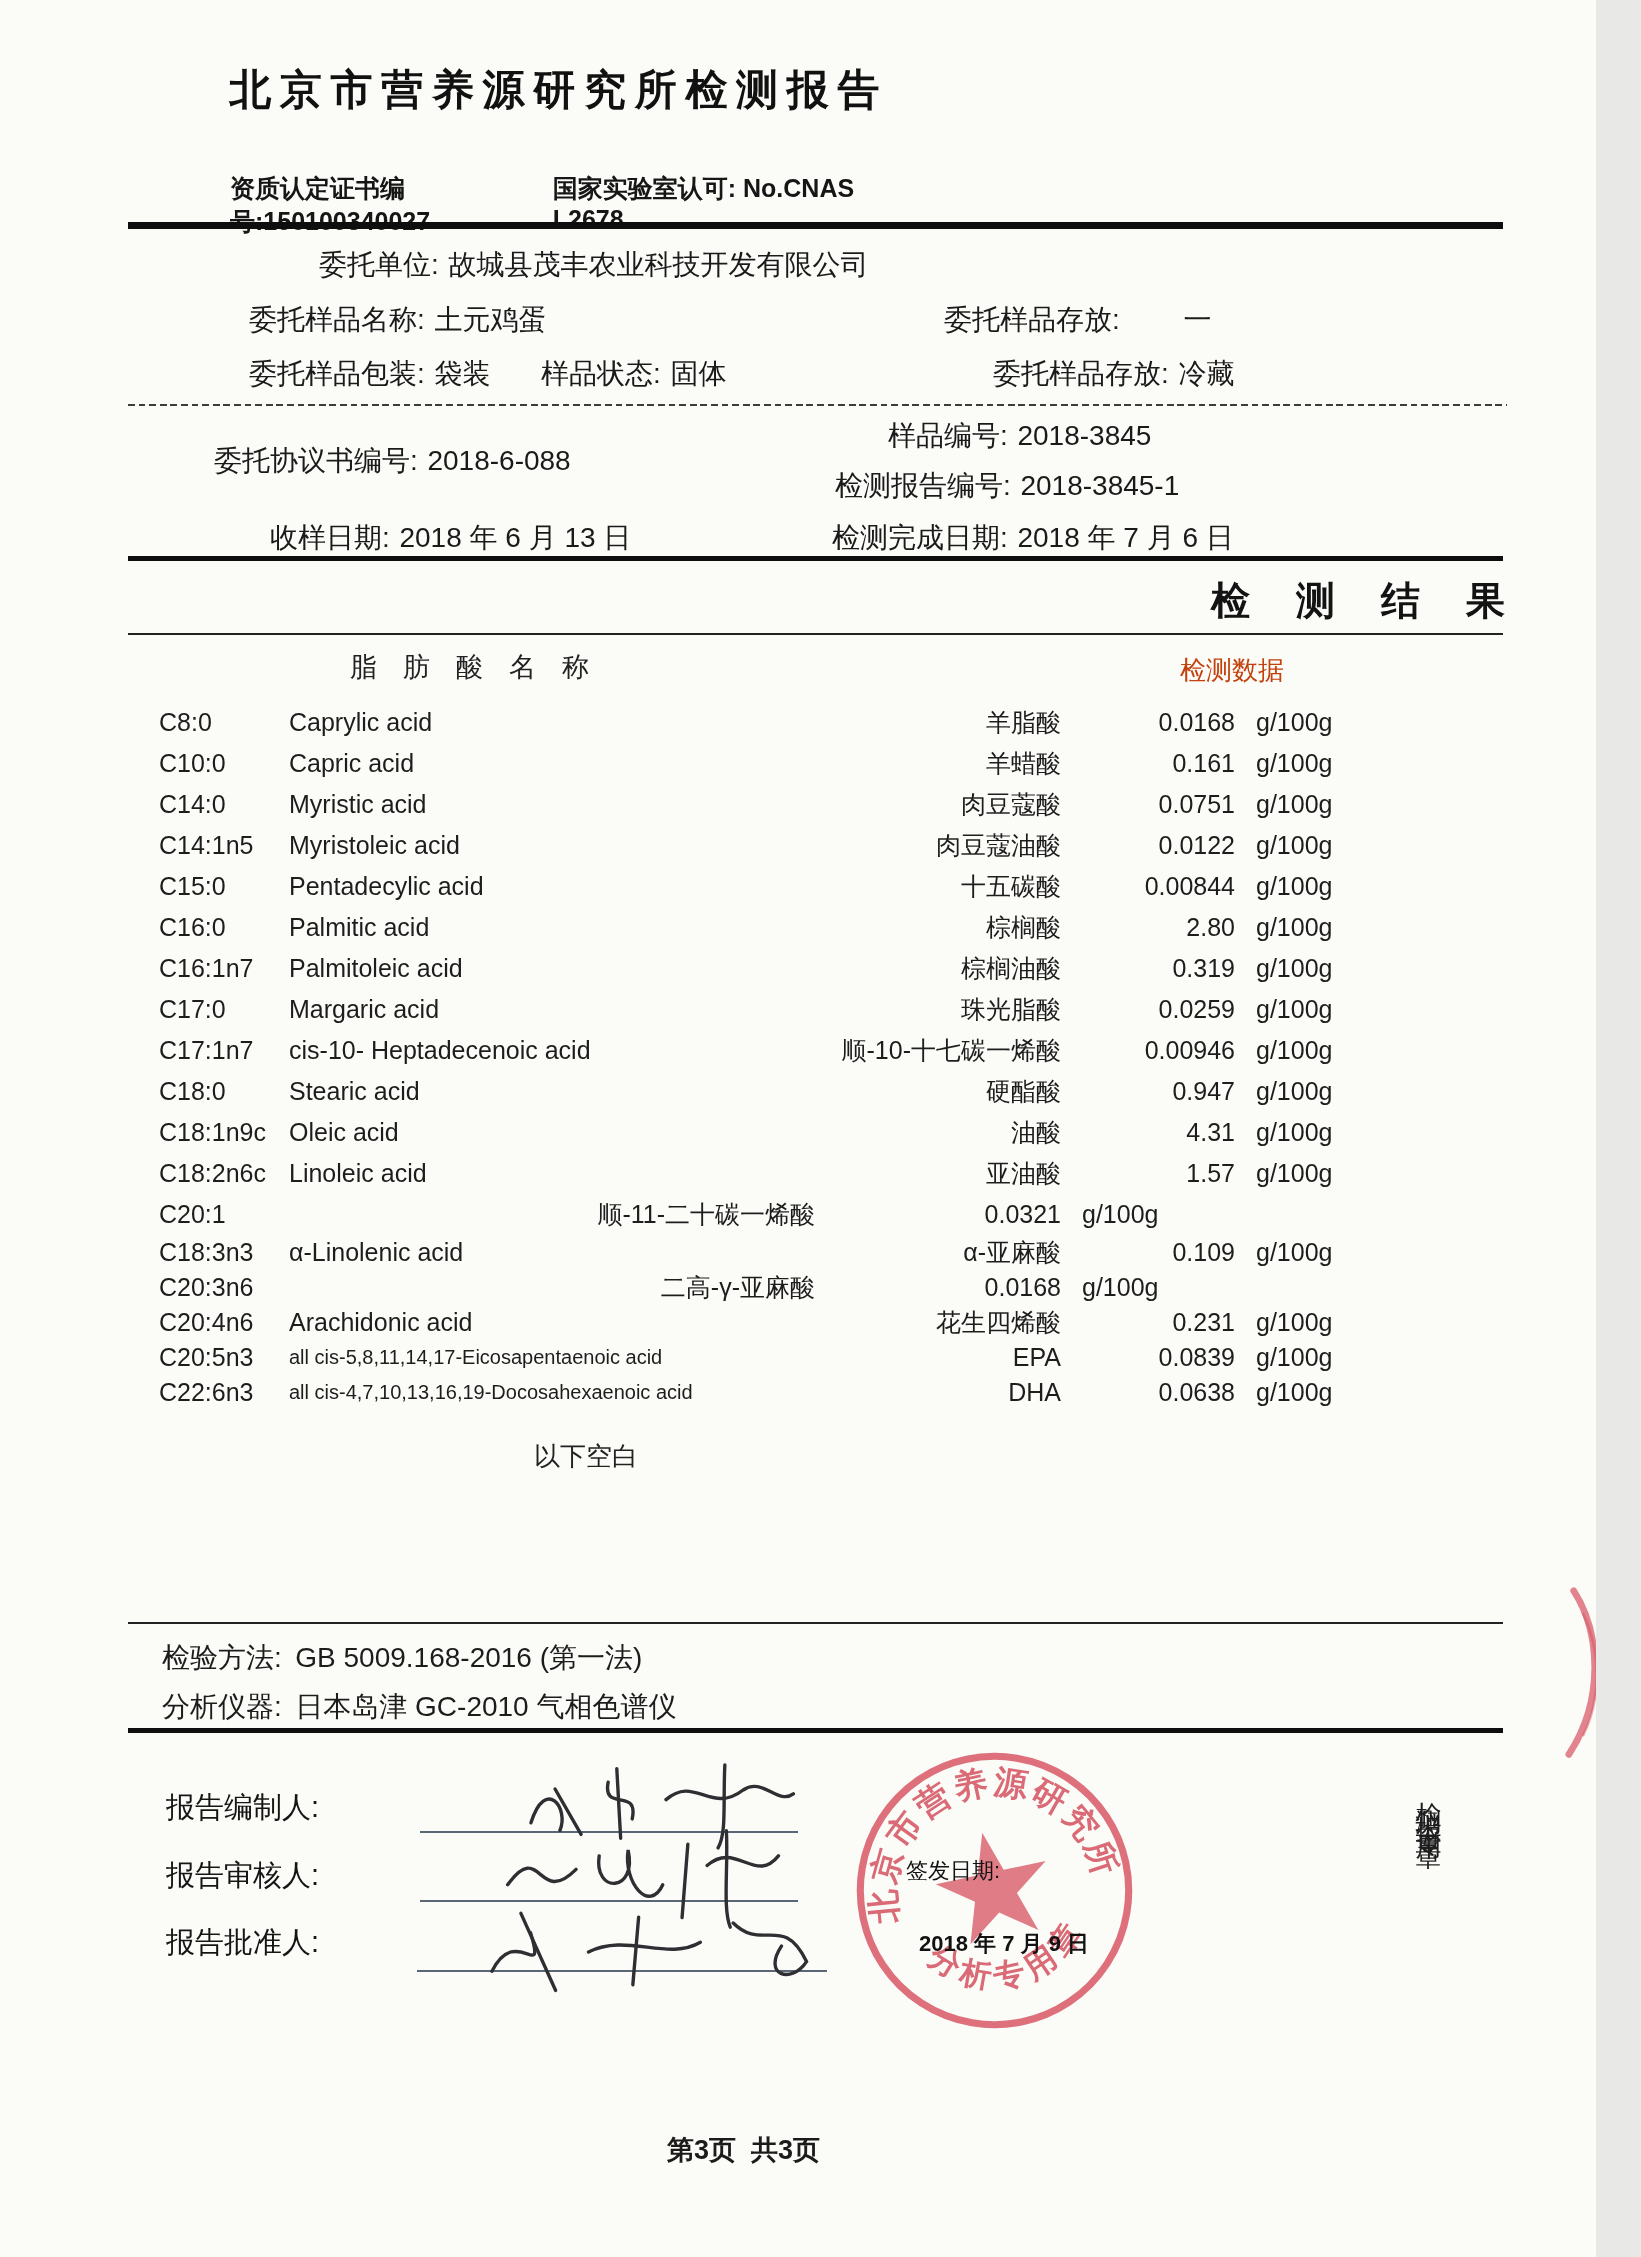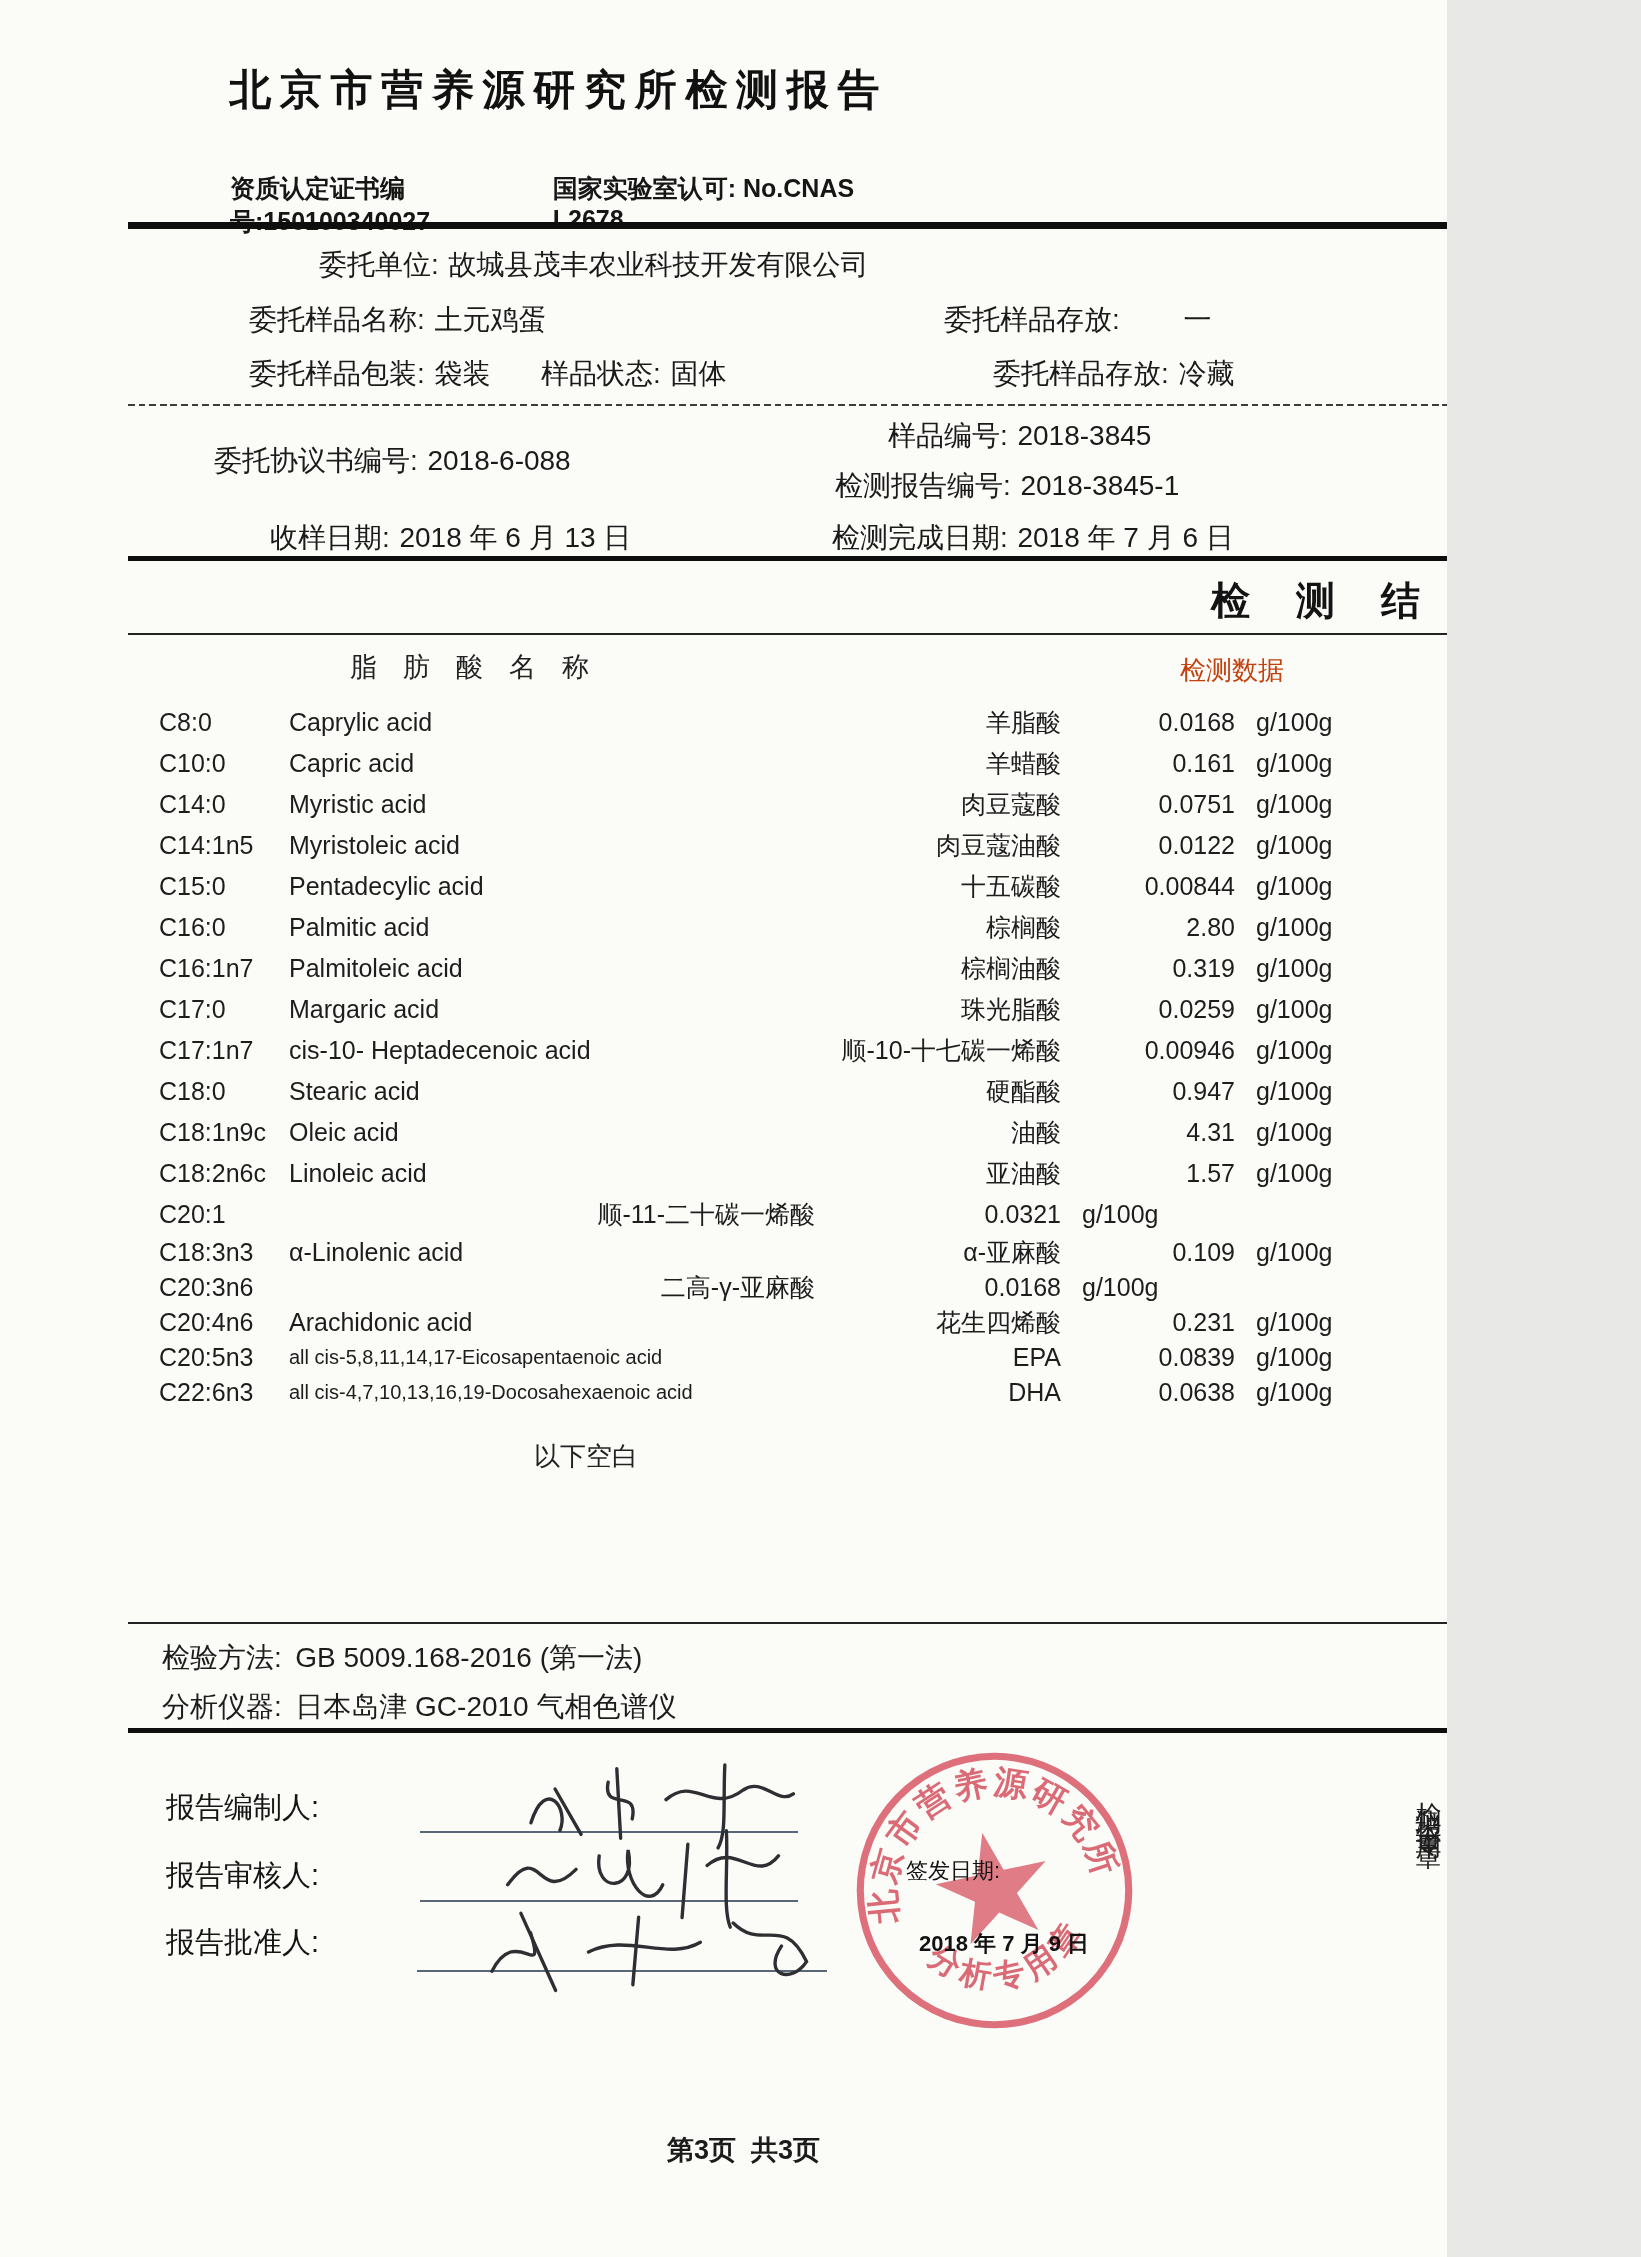--- a/index.html
+++ b/index.html
@@ -3,21 +3,21 @@
 <meta charset="utf-8">
 <style>
   :root{
     --stamp-color:#d5515f;
     --paper-color:#fbfbf8;
     --ink:#1c1c1c;
   }
   html,body{margin:0;padding:0;background:#e8e8e6;}
   .page{
     position:relative;
-    width:1447px;height:2257px;
+    width:1596px;height:2257px;
     background:var(--paper-color);
     font-family:"Liberation Sans",sans-serif;
     color:var(--ink);
     overflow:hidden;
   }
   .abs{position:absolute;}
   
   .title{
     top:62px;left:212px;width:676px;
     text-align:center;

